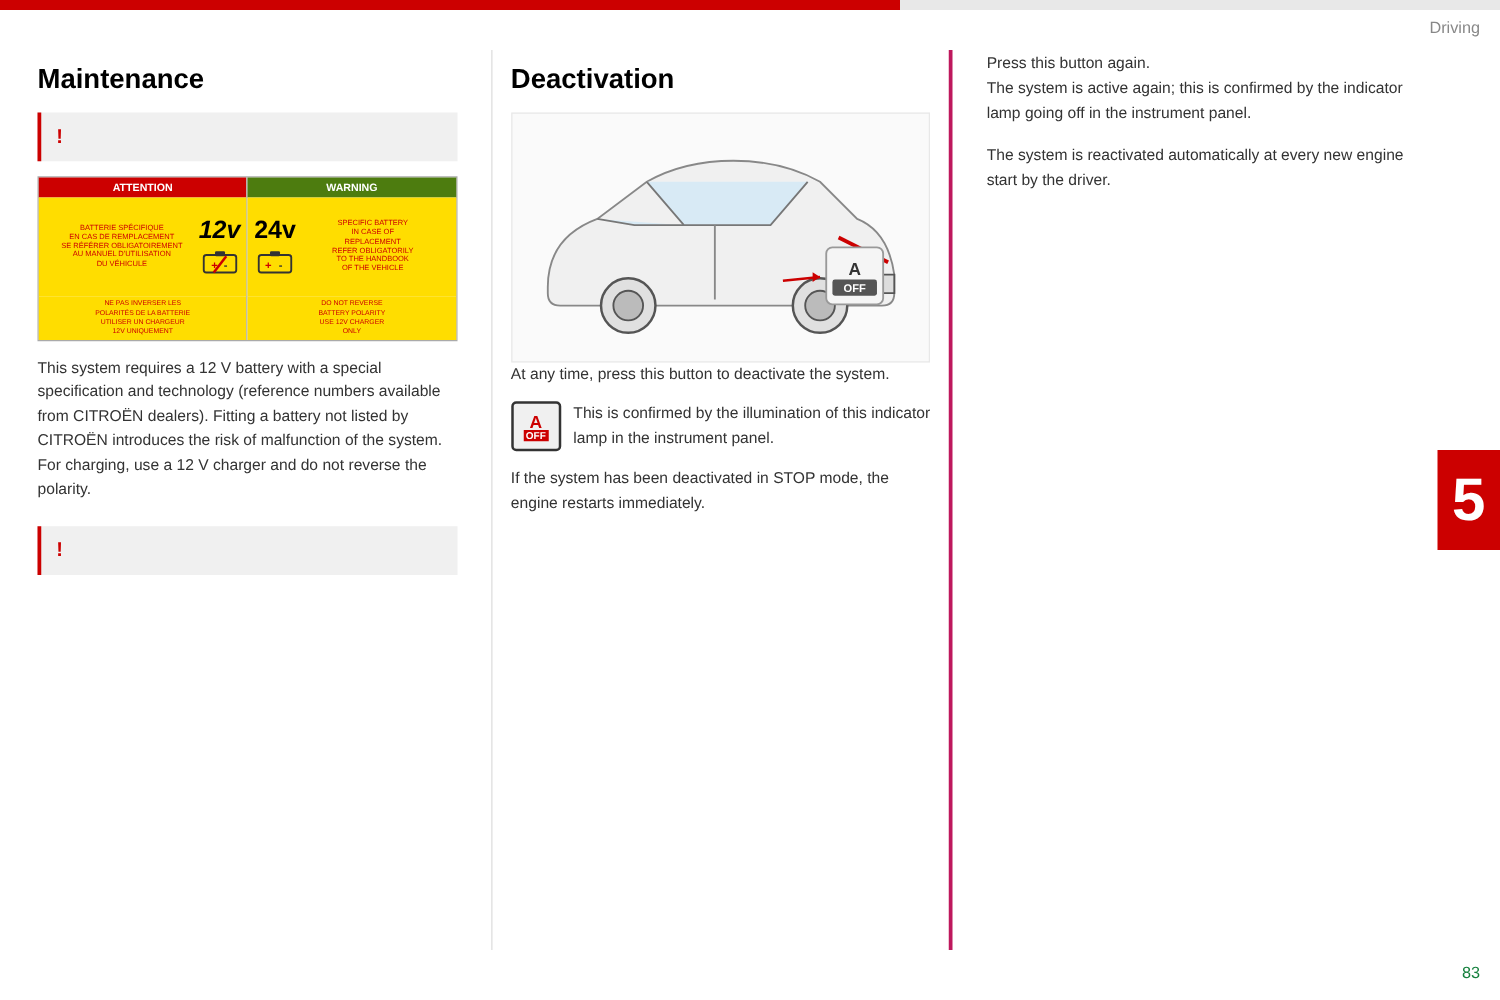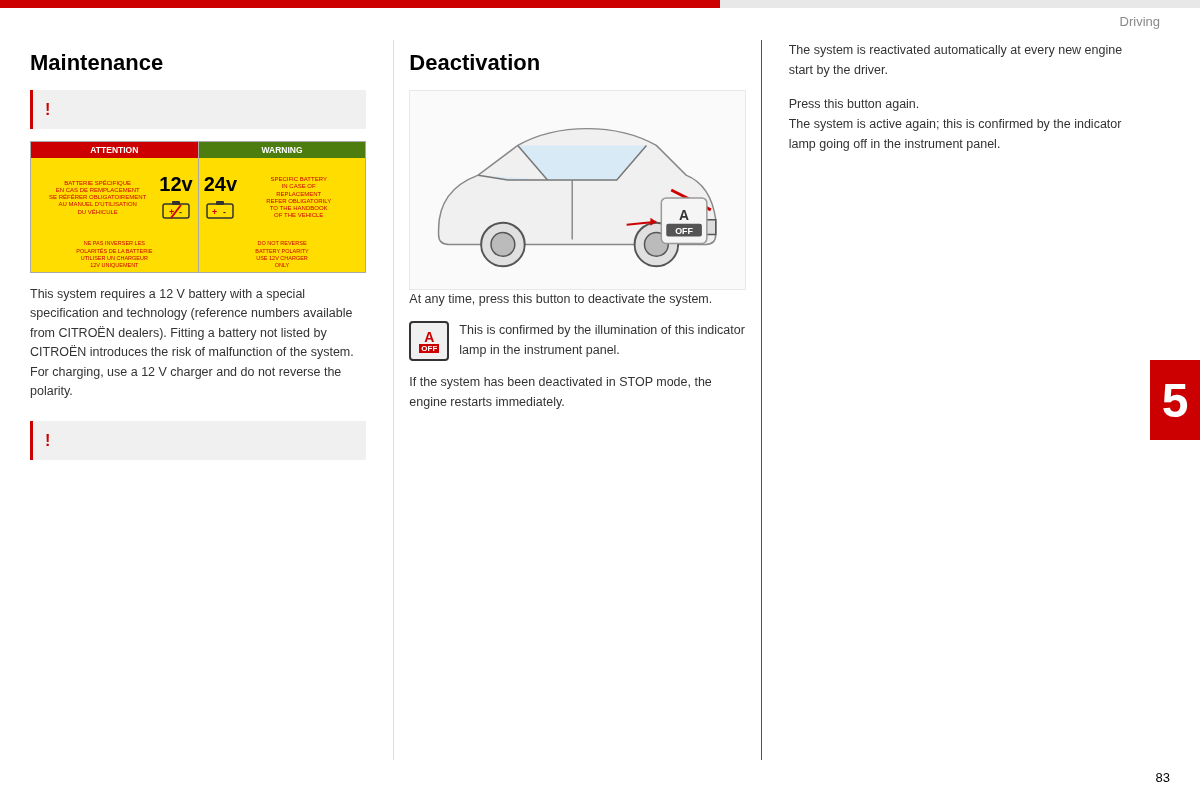--- a/index.html
+++ b/index.html
@@ -20,21 +20,21 @@
       top: 0;
       left: 0;
       right: 0;
       height: 8px;
       background: linear-gradient(to right, #cc0000 60%, #e8e8e8 60%);
     }
 
     .header-label {
       position: absolute;
       top: 14px;
-      right: 40px;
+      right: 16px;
       font-size: 13px;
       color: #888;
     }
 
     
     .chapter-number {
       position: absolute;
       right: 0;
       top: 50%;
       transform: translateY(-50%);
@@ -46,23 +46,23 @@
       height: 80px;
       display: flex;
       align-items: center;
       justify-content: center;
     }
 
     
     .page-number {
       position: absolute;
       bottom: 15px;
-      right: 30px;
+      right: 16px;
       font-size: 13px;
-      color: #000000;
+      color: #15803d;
     }
 
     
     .content {
       position: absolute;
       top: 40px;
       left: 30px;
       right: 60px;
       bottom: 40px;
       display: flex;
@@ -214,20 +214,21 @@
       display: flex;
       align-items: center;
       justify-content: space-around;
       padding: 5px;
       position: relative;
     }
     .batt-volts {
       font-size: 20px;
       font-weight: bold;
       color: #000;
+      font-style: italic;
     }
     .batt-volts-2 {
       font-size: 20px;
       font-weight: bold;
       color: #000;
     }
     .batt-divider-v {
       width: 1px;
       background: #aaa;
       align-self: stretch;
@@ -299,21 +300,21 @@
       </div>
     </div>
 
     <p class="body-text">This system requires a 12 V battery with a special specification and technology (reference numbers available from CITROËN dealers). Fitting a battery not listed by CITROËN introduces the risk of malfunction of the system. For charging, use a 12 V charger and do not reverse the polarity.</p>
 
     <div class="warning-box" style="margin-top:20px;">
       <span class="warning-icon">!</span>
     </div>
   </div>
 
-  <div class="col" style="border-left:1px solid #ddd; border-right:1px solid #be185d;">
+  <div class="col" style="border-left:1px solid #ddd; border-right:3px solid #be185d;">
     <div class="section-title">Deactivation</div>
 
     <div class="car-illustration">
       <svg class="car-svg" viewBox="0 0 320 200" xmlns="http://www.w3.org/2000/svg">
 
         <g fill="none" stroke="#555" stroke-width="1.5">
 
           <path d="M20,140 Q20,100 60,85 L100,55 Q130,38 170,38 Q210,38 240,55 L270,85 Q295,95 300,130 L300,145 Q300,155 290,155 L30,155 Q20,155 20,145 Z" fill="#f0f0f0" stroke="#888"></path>
 
           <path d="M100,55 L130,90 L200,90 L230,55" fill="#d8eaf5" stroke="#777"></path>
@@ -350,19 +351,19 @@
         <span class="off-small">OFF</span>
       </div>
       <span class="body-text" style="margin-bottom:0;">This is confirmed by the illumination of this indicator lamp in the instrument panel.</span>
     </div>
 
     <p class="body-text">If the system has been deactivated in STOP mode, the engine restarts immediately.</p>
   </div>
 
   <div class="col">
 
-    <p class="reactivation-body">The system is reactivated automatically at every new engine start by the driver.</p>
-
     <p class="reactivation-body" style="white-space:pre-line;">Press this button again.
 The system is active again; this is confirmed by the indicator lamp going off in the instrument panel.</p>
+
+    <p class="reactivation-body">The system is reactivated automatically at every new engine start by the driver.</p>
   </div>
 
 </div>
 
 </body></html>

